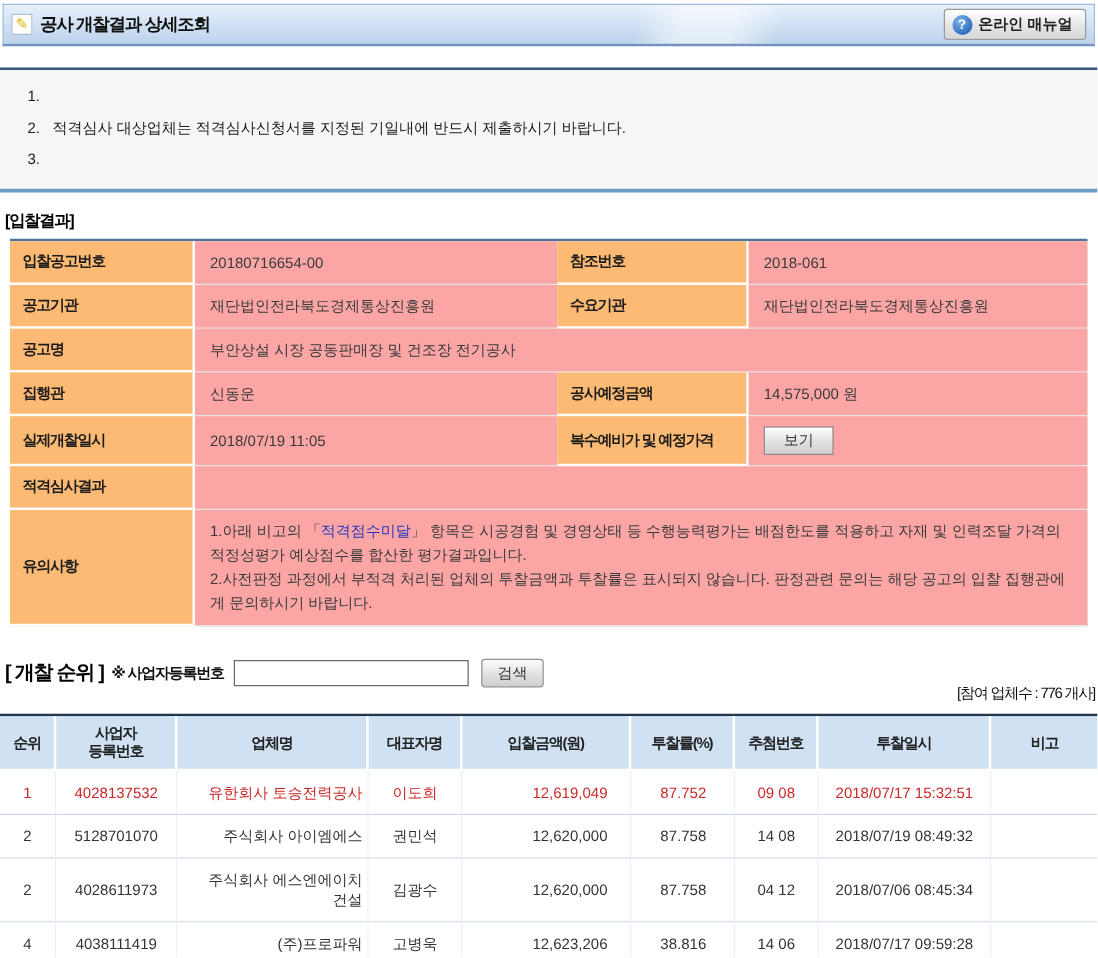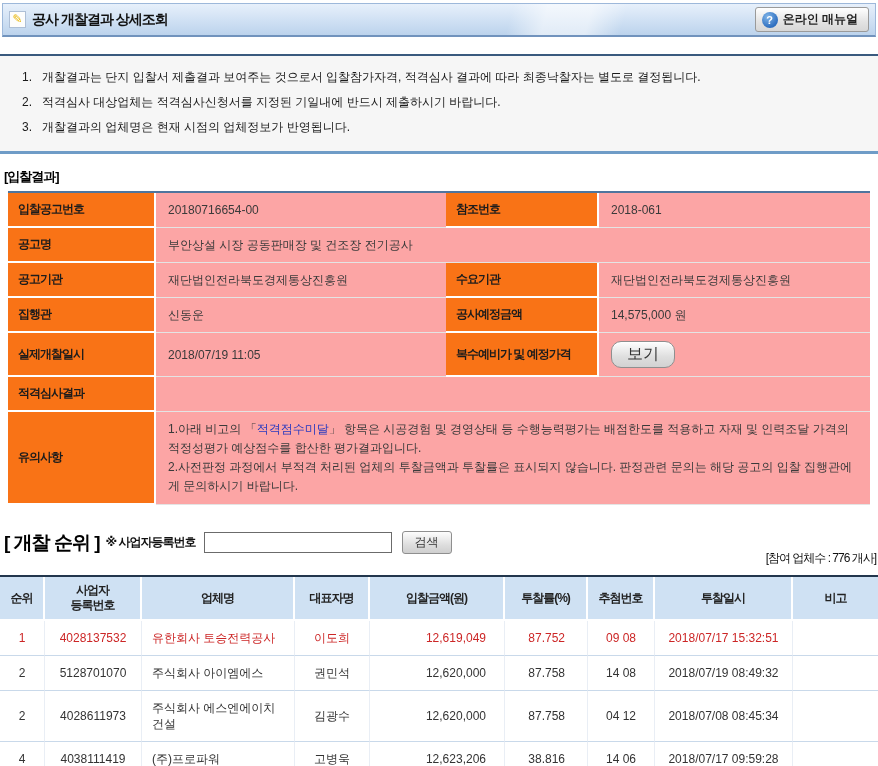--- a/index.html
+++ b/index.html
@@ -45,42 +45,42 @@
   .notice-item { display: flex; line-height: 25px; color: #1a1a1a; }
   .notice-no { width: 20px; text-align: right; margin: 0 10px 0 12px; }
 
   
   .section-title { font-size: 13px; font-weight: bold; color: #000; margin: 14px 0 5px 4px; letter-spacing: -1px; }
 
   
   .info-table { width: 862px; margin: 0 8px; border-collapse: separate; border-spacing: 0; border-top: 2px solid #4f759e; }
   .info-table td { vertical-align: middle; }
   .info-table td.lbl {
-    width: 148px; background: #f97316; font-weight: bold; color: #1c1c1c;
+    width: 148px; background: #fdba74; font-weight: bold; color: #1c1c1c;
     padding: 8px 10px; border-right: 2px solid #fff; border-bottom: 2px solid #fff;
     letter-spacing: -1px;
   }
   .info-table td.lbl2 { width: 153px; }
   .info-table td.val {
     background: #fca5a5; color: #3a3a3a; padding: 8px 12px;
     border-bottom: 1px solid #e4e4e4;
   }
   .info-table td.val.mid { width: 290px; }
   .caution div { line-height: 19px; }
   .blue-text { color: #2437c0; }
   .view-btn {
     background: linear-gradient(180deg, #fefefe, #dedede 60%, #d2d2d2);
-    border: 1px solid #8f8f8f; border-radius: 10px; padding: 2px 15px;
-    font-family: Liberation Sans, sans-serif; font-size: 16px; color: #333; cursor: pointer;
+    border: 1px solid #8f8f8f; border-radius: 0; padding: 2px 15px;
+    font-family: Liberation Sans, sans-serif; font-size: 12px; color: #333; cursor: pointer;
     box-shadow: inset 0 1px 0 #fff;
   }
 
   
   .rank-bar { display: flex; align-items: center; margin: 13px 2px 8px 4px; }
-  .rank-title { font-size: 19px; font-weight: bold; color: #000; letter-spacing: -1px; text-align: right; }
+  .rank-title { font-size: 16px; font-weight: bold; color: #000; letter-spacing: -1px; text-align: right; }
   .rank-label { font-weight: bold; color: #111; margin: 0 8px 0 6px; letter-spacing: -1px; }
   .reg-input { width: 188px; height: 21px; border: 1px solid #6b6b6b; padding: 0 4px; font-family: inherit; font-size: 12px; }
   .search-btn {
     margin-left: 10px; background: linear-gradient(180deg, #fdfdfd, #dcdcdc 65%, #cfcfcf);
     border: 1px solid #8f8f8f; border-radius: 3px; padding: 2px 12px;
     font-family: inherit; font-size: 12px; color: #333; cursor: pointer;
   }
   .participants { margin-left: auto; color: #111; letter-spacing: -1px; margin-top: 32px; }
 
   
@@ -90,21 +90,21 @@
     padding: 6px 2px; border-right: 2px solid #fff; border-bottom: 2px solid #fff;
     line-height: 15px; letter-spacing: -1px;
   }
   .rank-table th:last-child { border-right: none; }
   .rank-table td {
     background: #fff; padding: 9px 4px; text-align: center; color: #333;
     border-bottom: 1px solid #c9d9ea; border-right: 1px solid #e9eef5;
     overflow: hidden; line-height: 16px;
   }
   .rank-table td:last-child { border-right: none; }
-  .rank-table td.company { text-align: left; padding-left: 10px; }
+  .rank-table td.company { text-align: right; padding-left: 10px; }
   .rank-table td.amount { text-align: right; padding-right: 18px; }
   .rank-table td.rate { text-align: right; padding-right: 22px; }
   tr.highlight td { color: #cc2626; }
 </style>
 </head>
 <body>
 
 <div class="page">
 
   <div class="titlebar">
@@ -112,51 +112,49 @@
     <span class="page-title">공사 개찰결과 상세조회</span>
     <button class="manual-btn">
       <span class="q-icon">?</span>
       <span>온라인 매뉴얼</span>
     </button>
   </div>
 
   <div class="notice-box">
     <div class="notice-item">
       <span class="notice-no">1.</span>
-      <span>개찰결과는 단지 입찰서 제출결과 보여주는 것으로서 입찰참가자격, 적격심사 결과에 따라 최종낙찰자는 별도로 결정됩니다.</span>
     </div>
     <div class="notice-item">
       <span class="notice-no">2.</span>
       <span>적격심사 대상업체는 적격심사신청서를 지정된 기일내에 반드시 제출하시기 바랍니다.</span>
     </div>
     <div class="notice-item">
       <span class="notice-no">3.</span>
-      <span>개찰결과의 업체명은 현재 시점의 업체정보가 반영됩니다.</span>
     </div>
   </div>
 
   <div class="section-title">[입찰결과]</div>
 
   <table class="info-table">
     <tbody>
         <tr>
       <td class="lbl">입찰공고번호</td>
       <td class="val mid">20180716654-00</td>
       <td class="lbl lbl2">참조번호</td>
       <td class="val">2018-061</td>
     </tr>
     <tr>
-      <td class="lbl">공고명</td>
-      <td class="val" colspan="3">부안상설 시장 공동판매장 및 건조장 전기공사</td>
-    </tr>
-    <tr>
       <td class="lbl">공고기관</td>
       <td class="val mid">재단법인전라북도경제통상진흥원</td>
       <td class="lbl lbl2">수요기관</td>
       <td class="val">재단법인전라북도경제통상진흥원</td>
+    </tr>
+    <tr>
+      <td class="lbl">공고명</td>
+      <td class="val" colspan="3">부안상설 시장 공동판매장 및 건조장 전기공사</td>
     </tr>
     <tr>
       <td class="lbl">집행관</td>
       <td class="val mid">신동운</td>
       <td class="lbl lbl2">공사예정금액</td>
       <td class="val">14,575,000 원</td>
     </tr>
     <tr>
       <td class="lbl">실제개찰일시</td>
       <td class="val mid">2018/07/19 11:05</td>
@@ -236,21 +234,21 @@
         <td></td>
       </tr>
       <tr>
         <td>2</td>
         <td>4028611973</td>
         <td class="company">주식회사 에스엔에이치 건설</td>
         <td>김광수</td>
         <td class="amount">12,620,000</td>
         <td class="rate">87.758</td>
         <td>04 12</td>
-        <td>2018/07/08 08:45:34</td>
+        <td>2018/07/06 08:45:34</td>
         <td></td>
       </tr>
       <tr>
         <td>4</td>
         <td>4038111419</td>
         <td class="company">(주)프로파워</td>
         <td>고병욱</td>
         <td class="amount">12,623,206</td>
         <td class="rate">38.816</td>
         <td>14 06</td>

